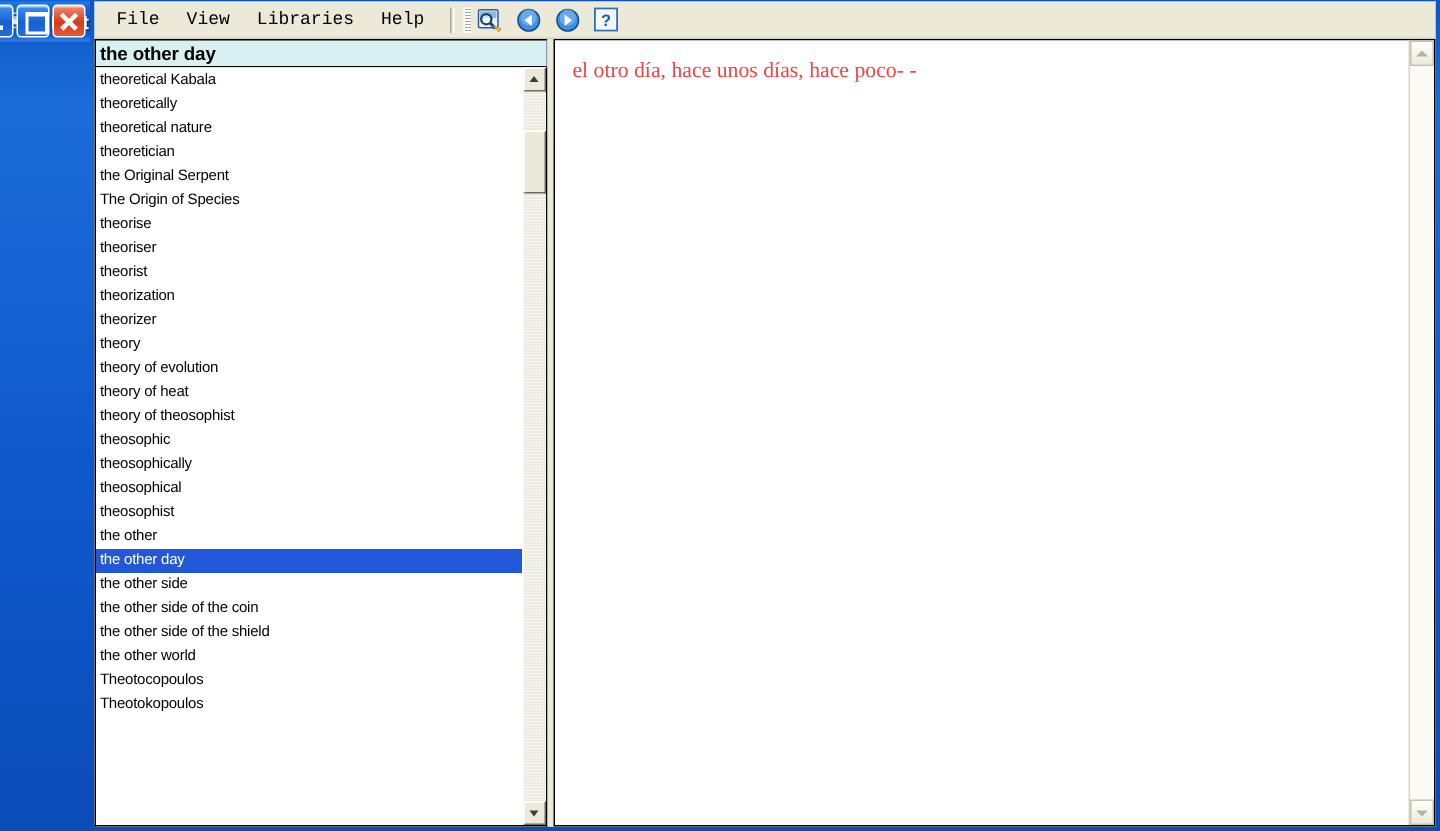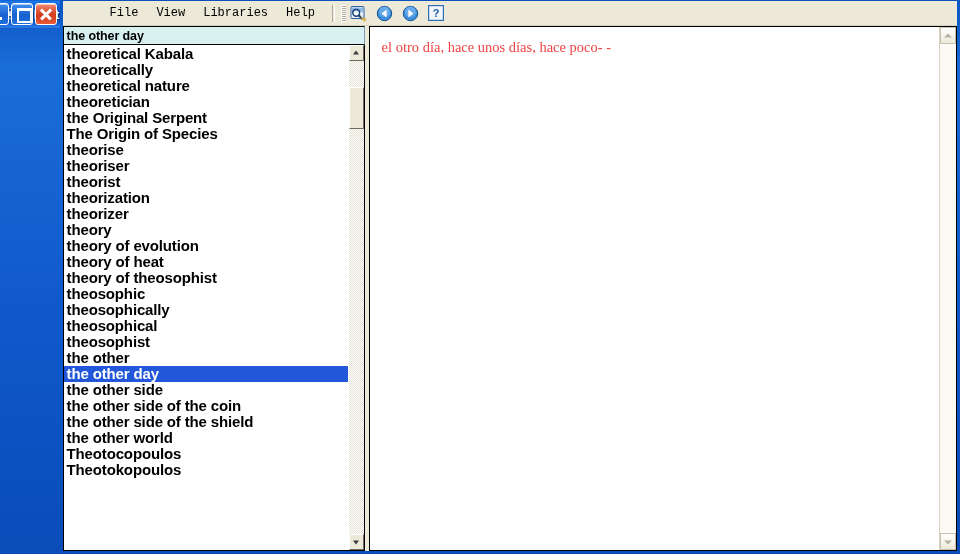--- a/index.html
+++ b/index.html
@@ -85,21 +85,20 @@
     border-top: 1px solid #0c52bd;
   }
 
   
   .menurow {
     height: 25px;
     flex: 0 0 25px;
     background: #ece9d8;
     display: flex; align-items: center;
     border-bottom: 1px solid #d4d0c0;
-    padding-left: 32px;
   }
   .menu {
     display: flex; align-items: center;
     font-family: "Liberation Mono", monospace;
     font-size: 12px;
     color: #000;
     padding-left: 6px;
   }
   .menu-item {
     padding: 3px 9px;
@@ -166,22 +165,22 @@
   .list {
     flex: 1 1 auto;
     overflow: hidden;
     background: #ffffff;
     padding-top: 1px;
   }
   .list-item {
     height: 16px;
     line-height: 16px;
     font-family: "Liberation Sans", sans-serif;
-    font-size: 15px;
-    font-weight: bold;
+    font-size: 10px;
+    font-weight: normal;
     color: #000;
     padding-left: 3px;
     white-space: nowrap;
     letter-spacing: -0.15px;
   }
   .list-item.selected {
     background: #2157d8;
     color: #ffffff;
   }
 

